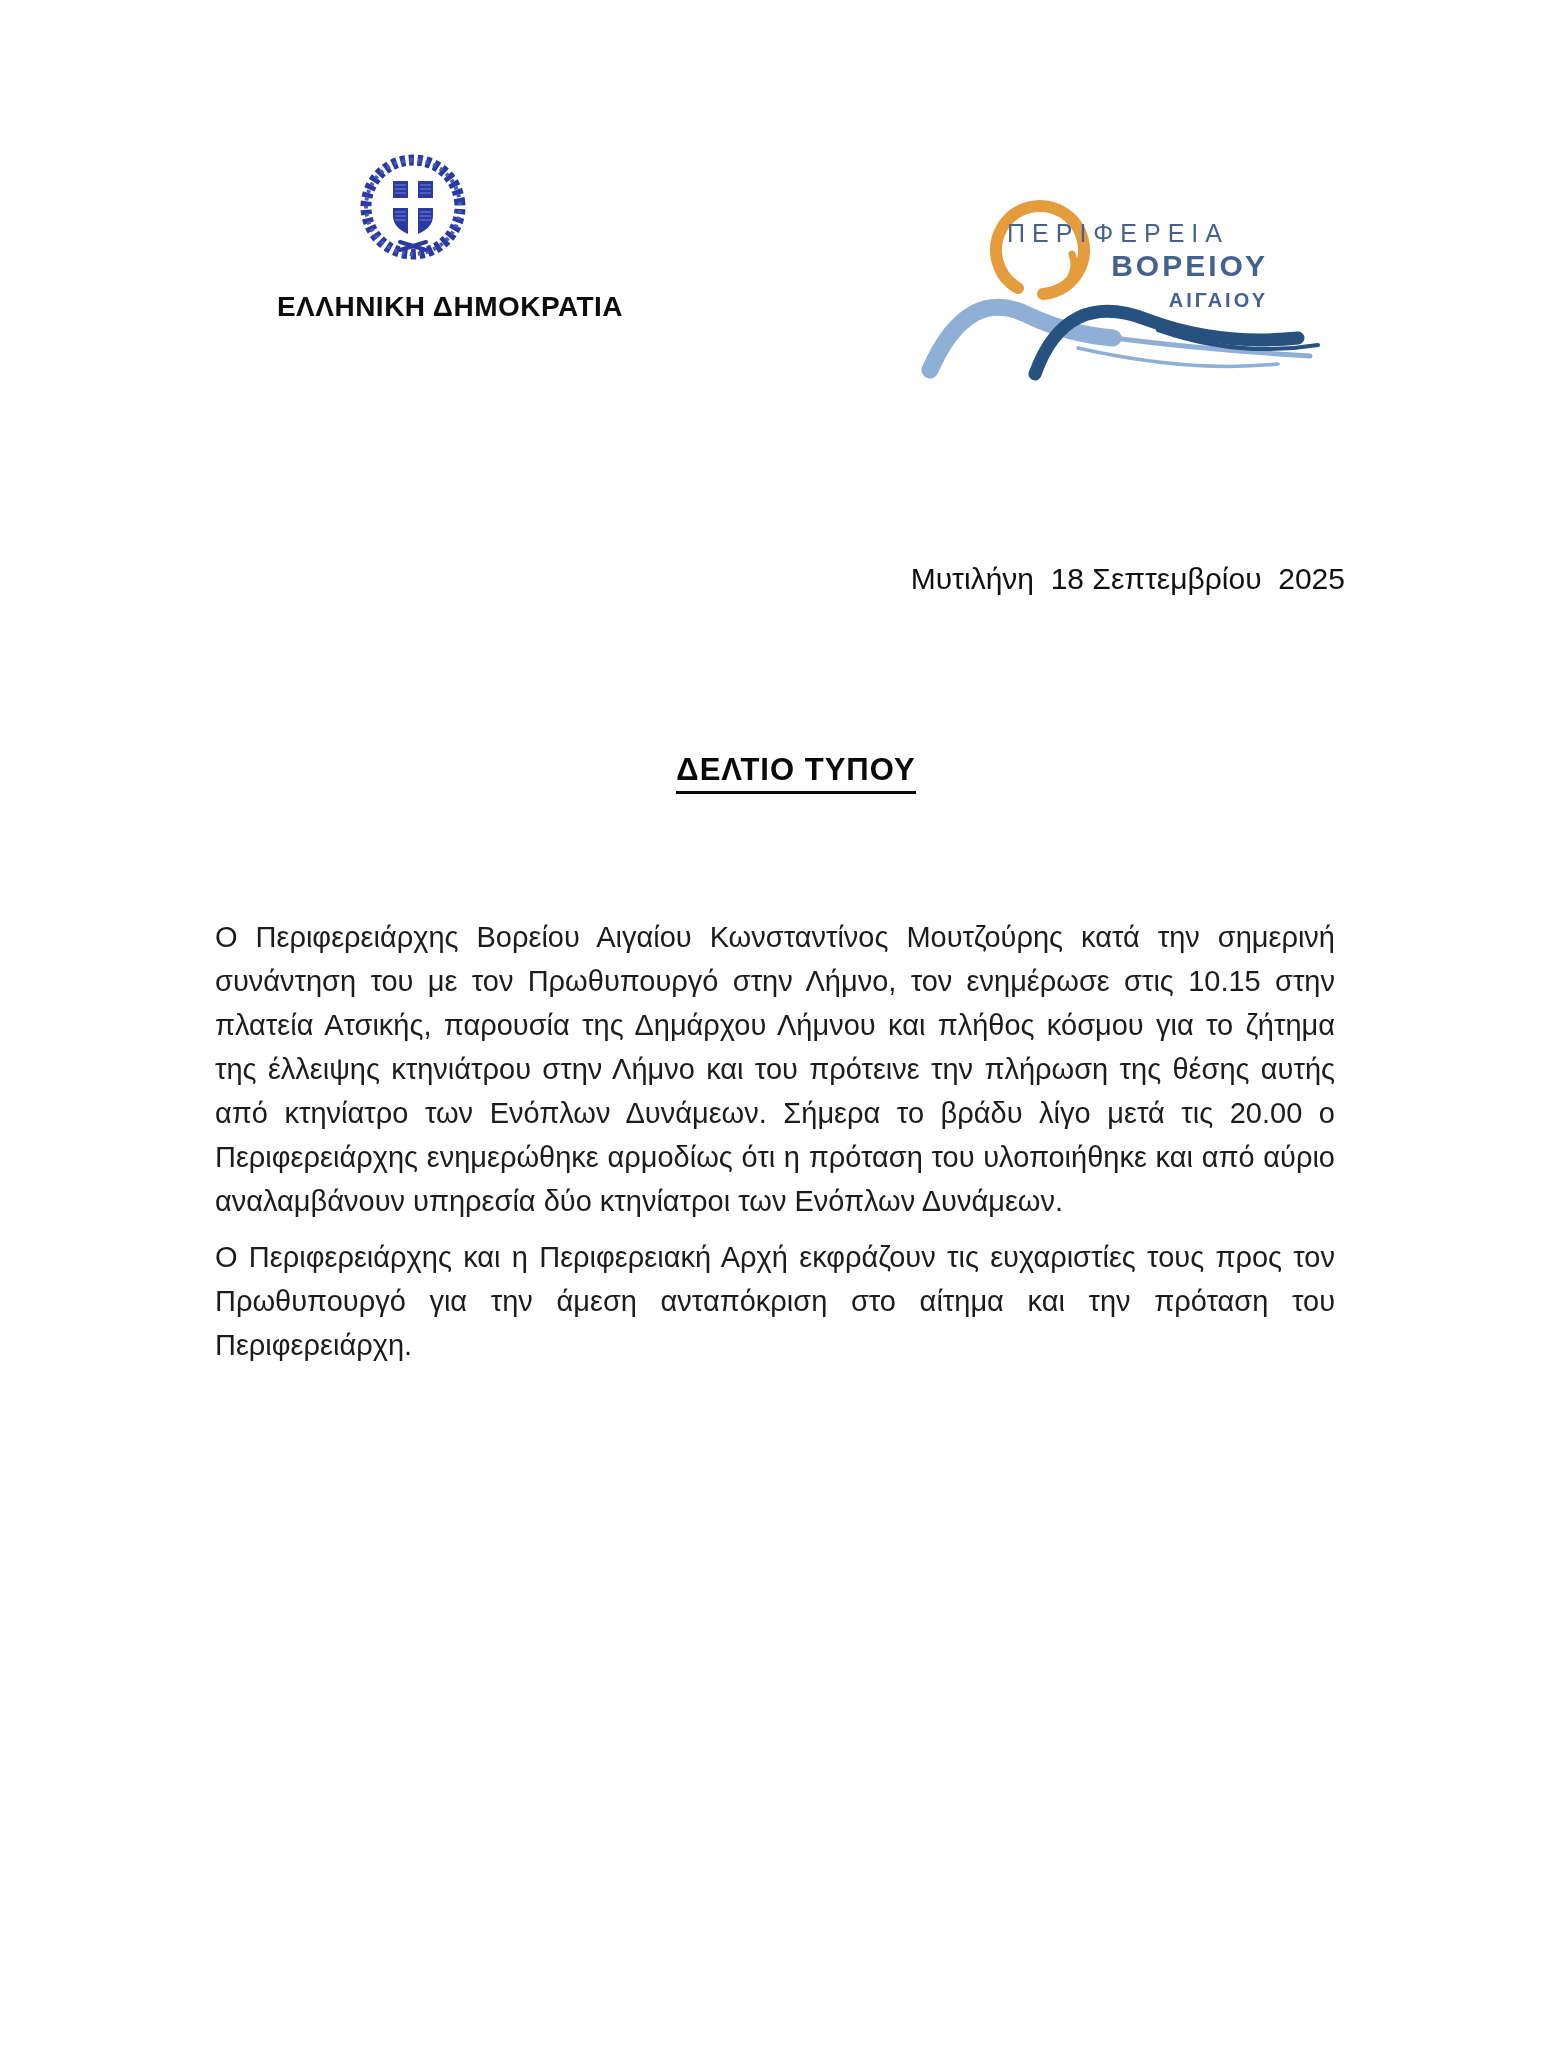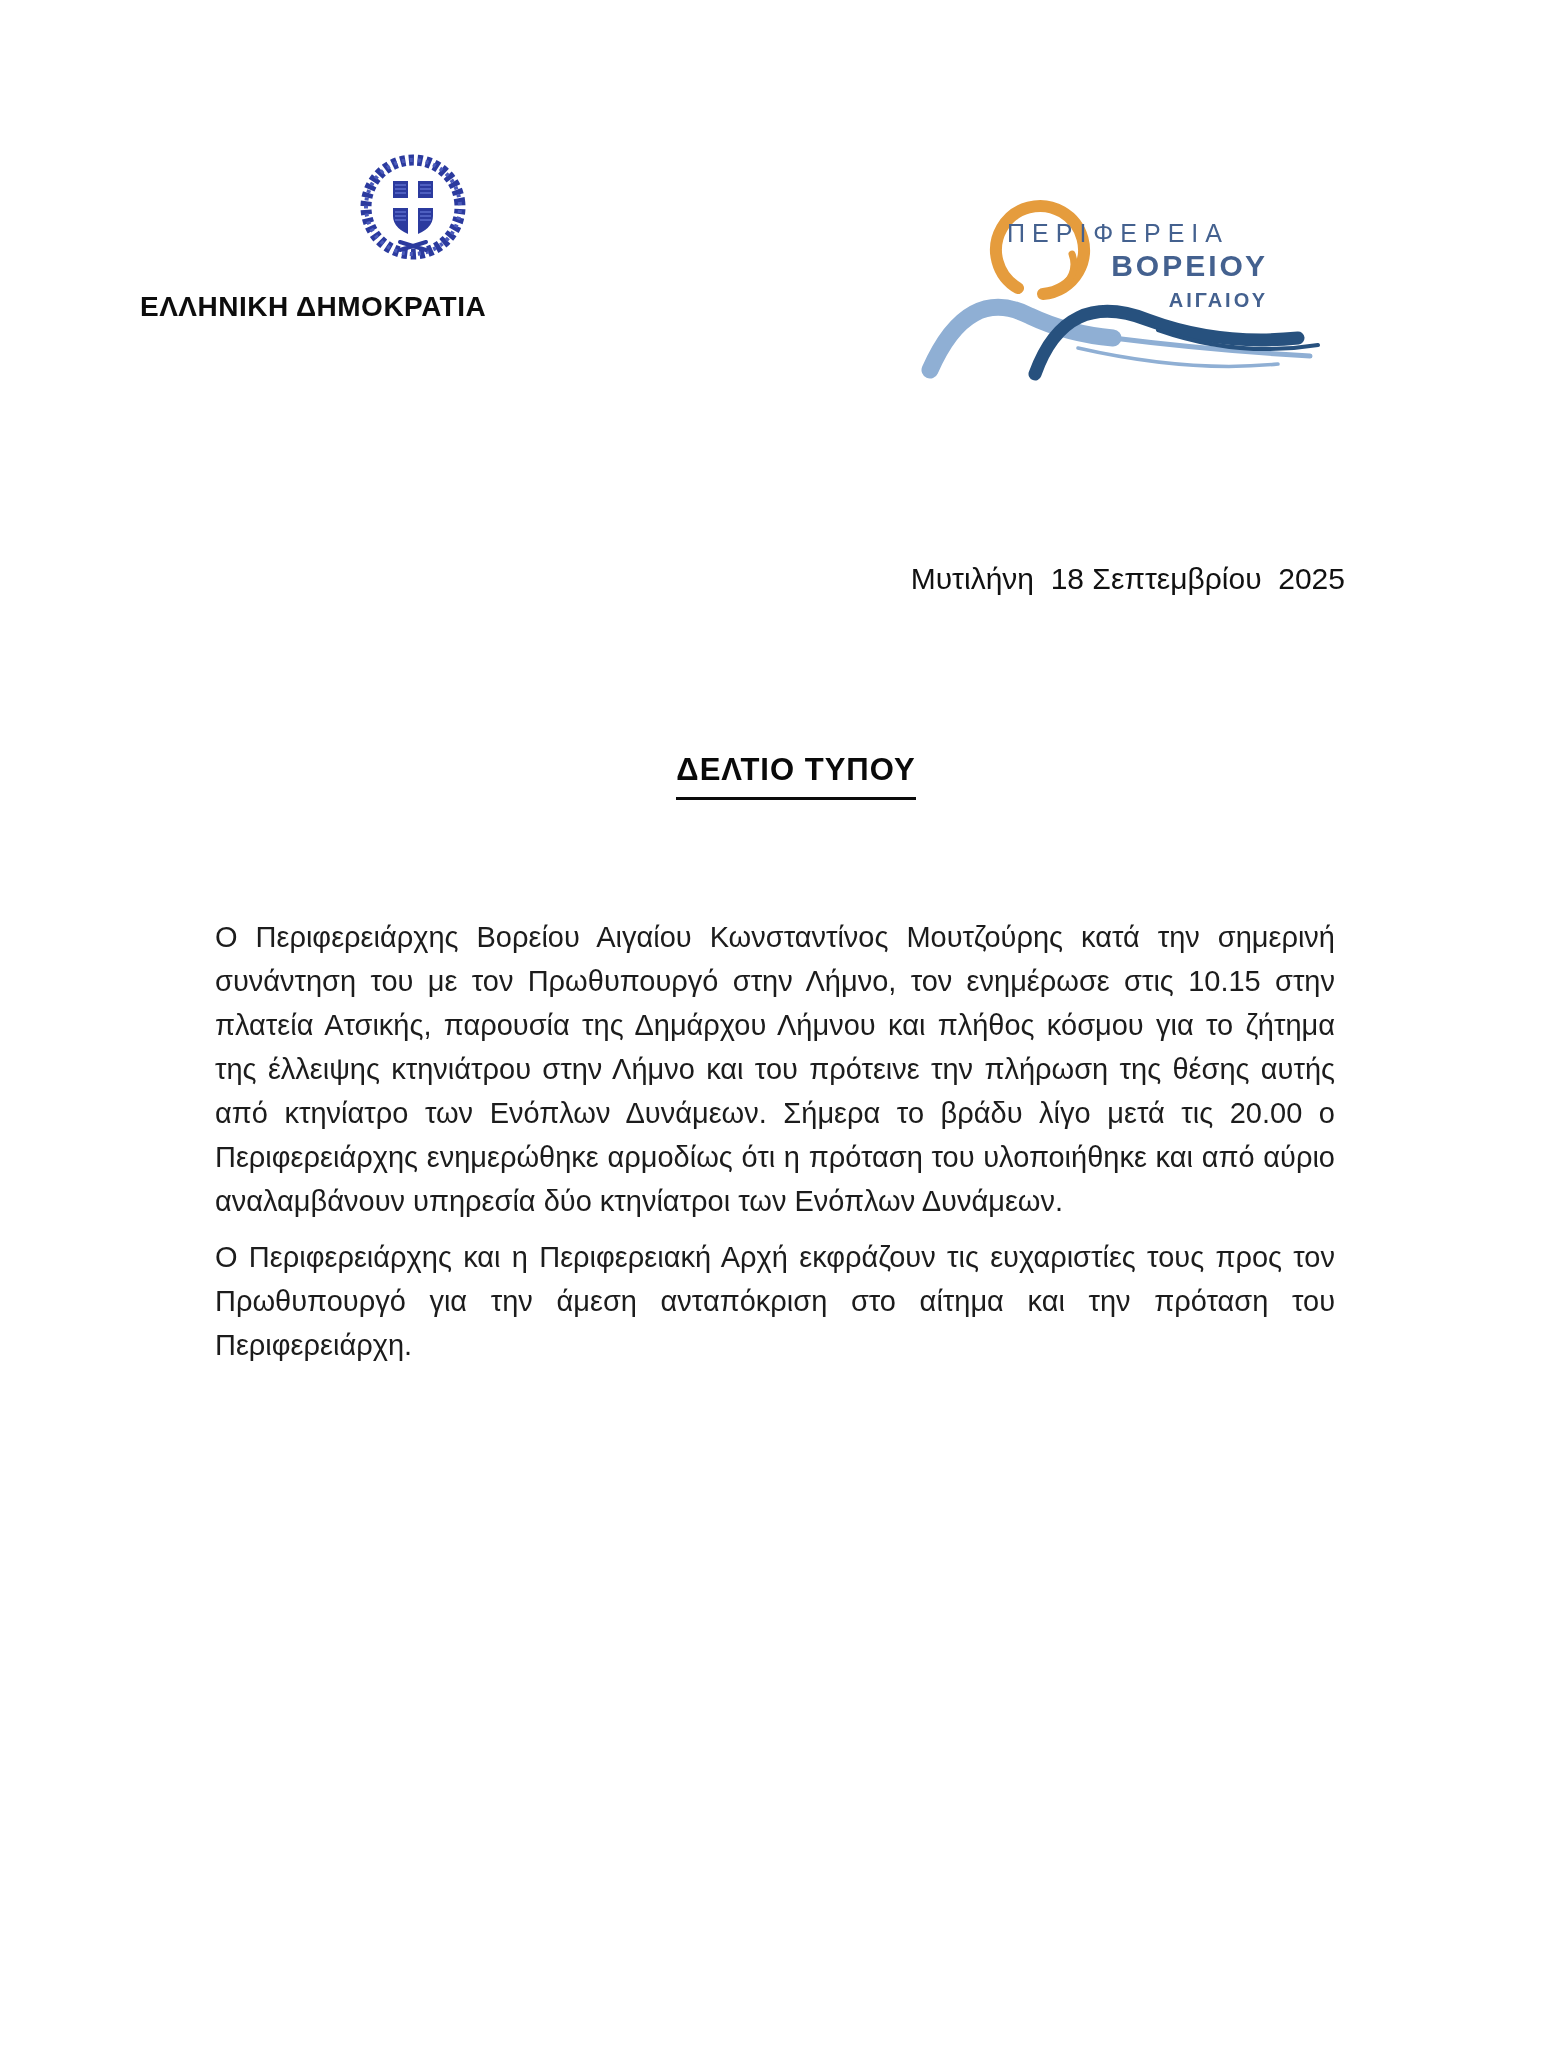--- a/index.html
+++ b/index.html
@@ -10,21 +10,21 @@
     color:#1f1f1f;
     position:relative;
     overflow:hidden;
   }
   .page{position:absolute;inset:0;}
 
   
   .emblem{position:absolute;left:356px;top:152px;width:114px;height:114px;}
   .header-left{
     position:absolute;left:140px;top:286px;width:620px;
-    font-weight:bold;font-size:28px;line-height:41px;
+    text-align:center;font-weight:bold;font-size:28px;line-height:41px;
     color:#0d0d0d;letter-spacing:.5px;
   }
 
   
   .logo-right{position:absolute;left:898px;top:188px;width:440px;height:205px;}
   .logo-right svg{position:absolute;left:0;top:0;}
   .logo-text{
     position:absolute;right:70px;top:30px;width:300px;text-align:right;
     color:#44618F;
   }
@@ -35,21 +35,21 @@
   
   .dateline{
     position:absolute;top:562px;right:199px;
     font-size:30px;color:#111;white-space:pre;
   }
 
   
   .title-wrap{position:absolute;left:0;top:752px;width:1544px;text-align:center;}
   .title{
     display:inline-block;font-size:31px;font-weight:bold;color:#0a0a0a;
-    letter-spacing:1px;border-bottom:3px solid #0a0a0a;padding-bottom:9px;margin-left:48px;
+    letter-spacing:1px;border-bottom:3px solid #0a0a0a;padding-bottom:3px;margin-left:48px;
   }
 
   
   .body-text{
     position:absolute;left:215px;top:903px;width:1120px;
     font-size:29px;line-height:44px;text-align:justify;color:#1c1c1c;
   }
   .body-text p{margin:12px 0 12px 0;}
 </style>
 </head>

